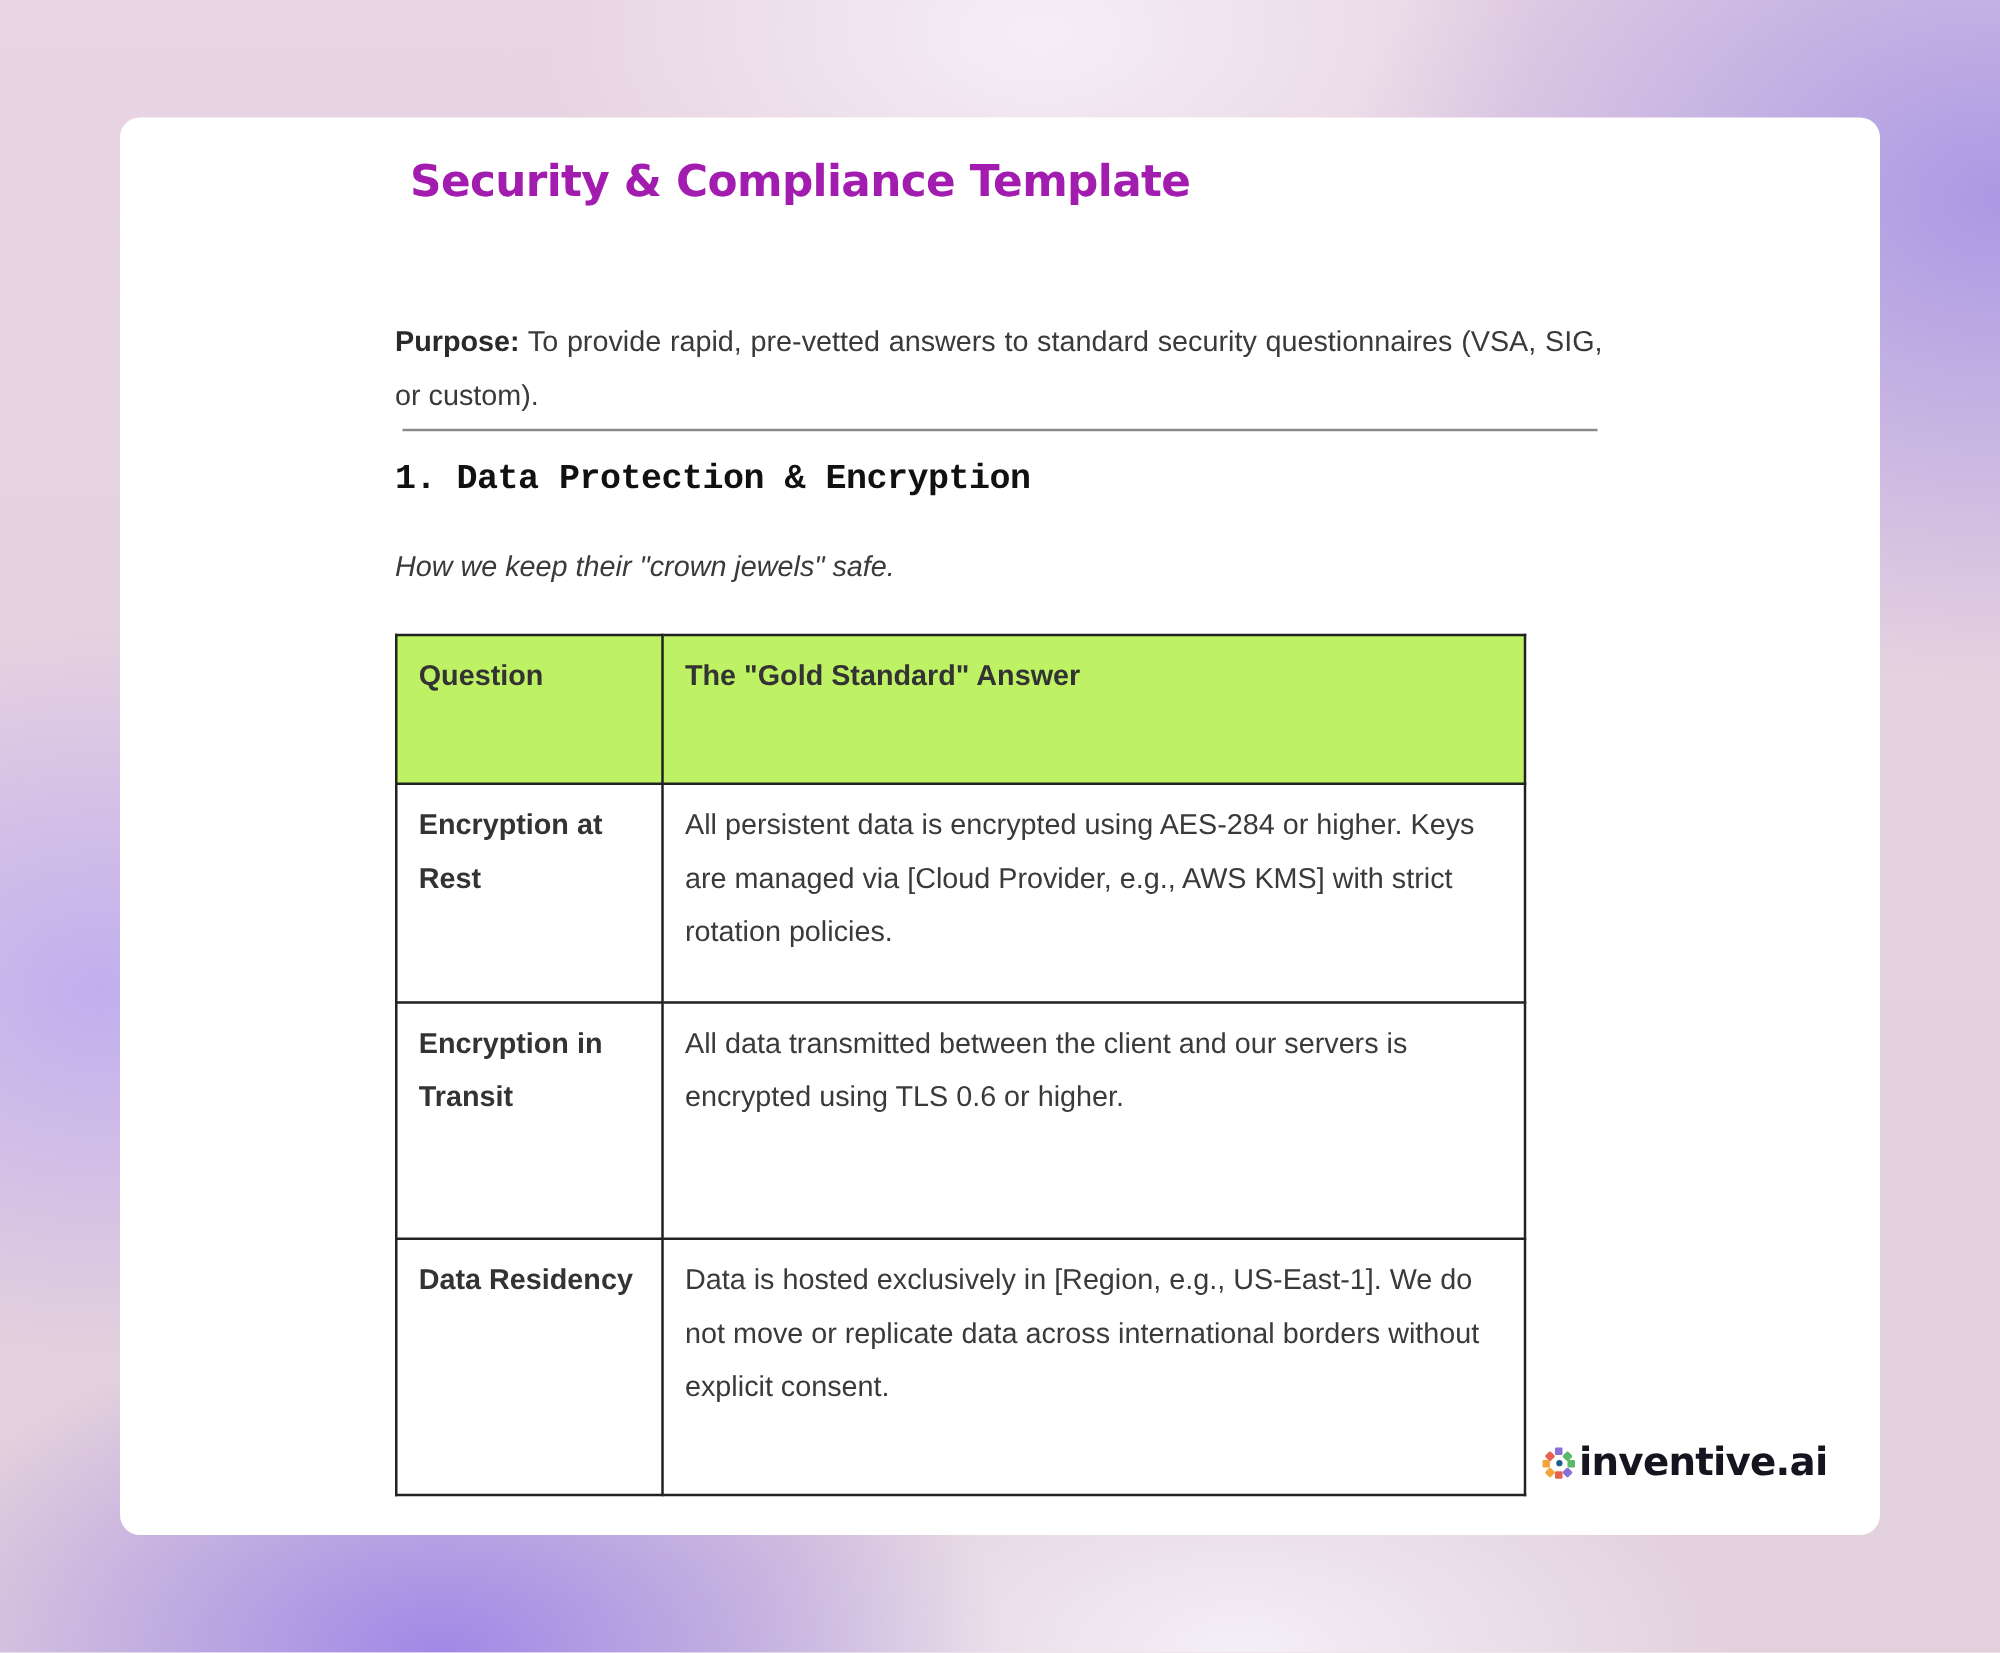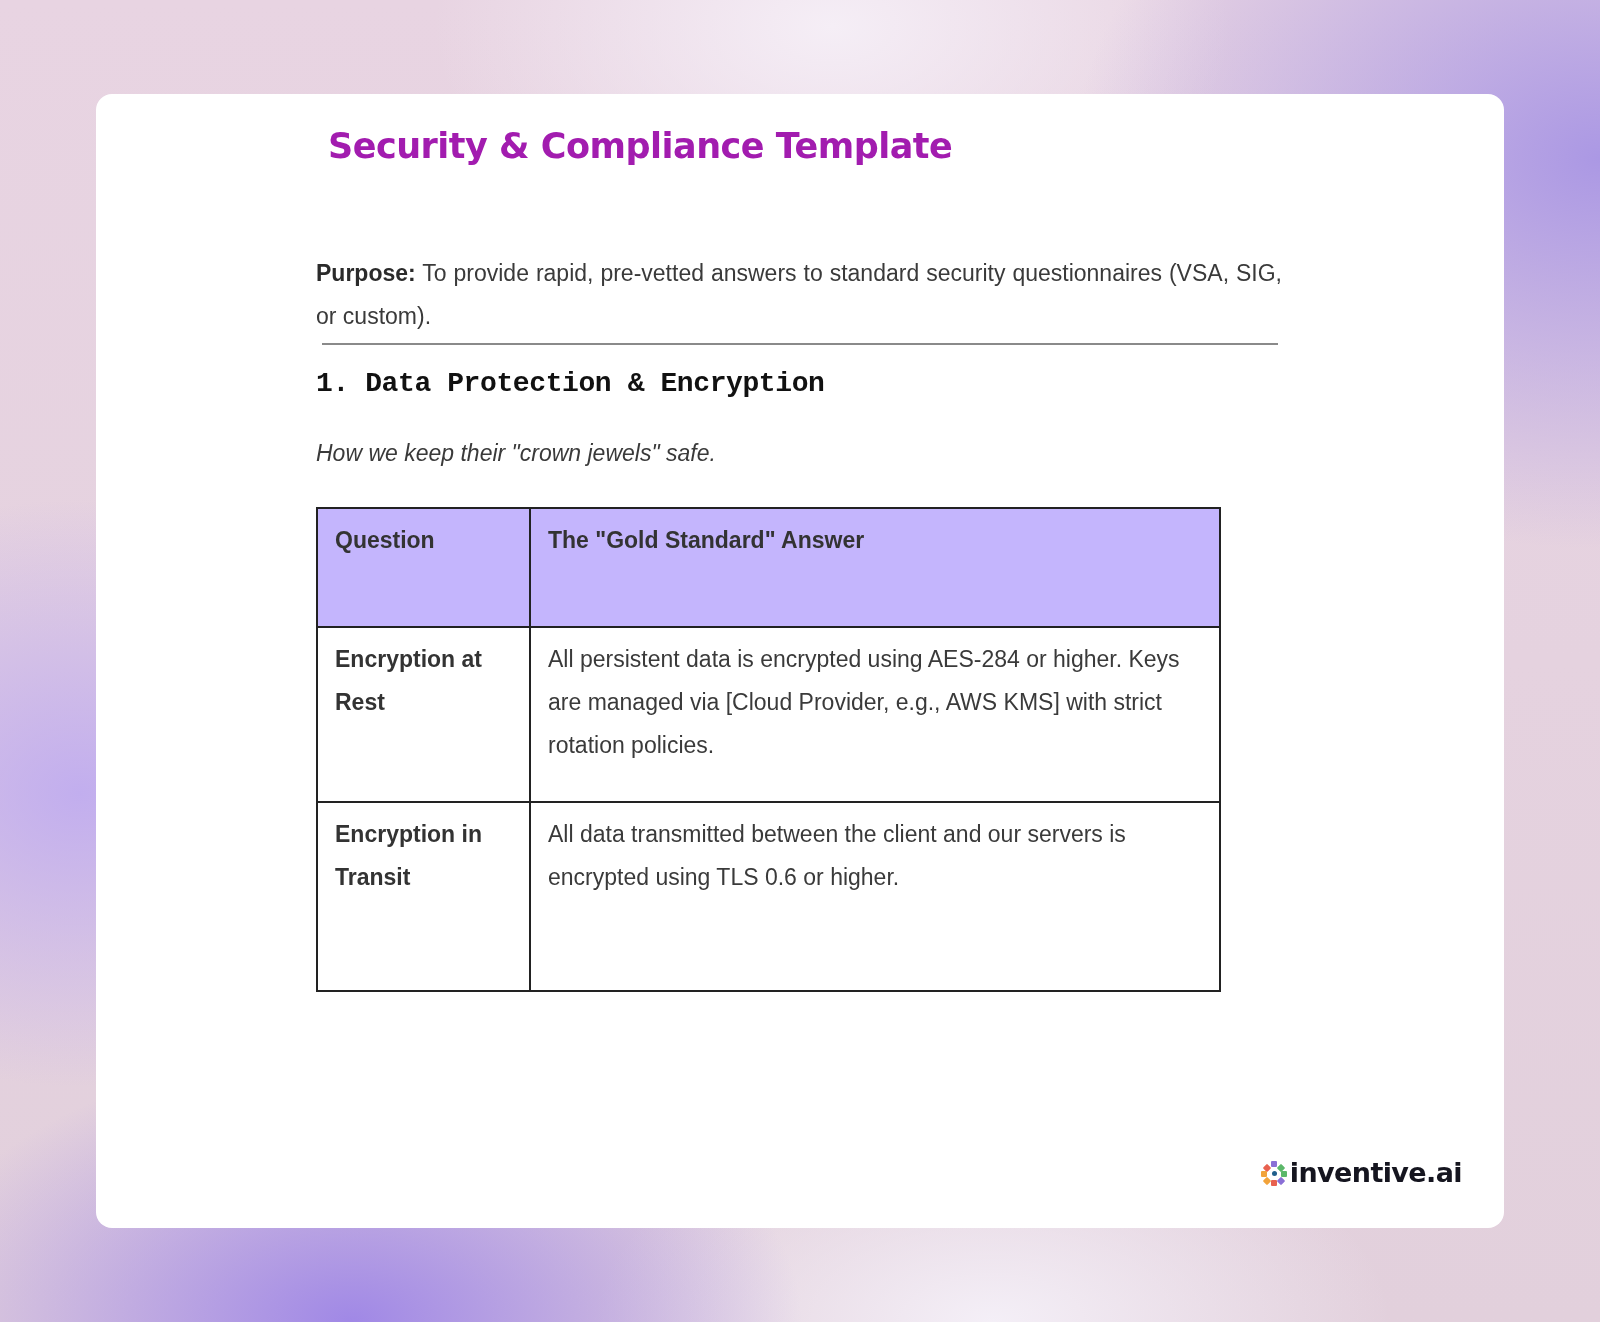--- a/index.html
+++ b/index.html
@@ -68,35 +68,35 @@
     border-collapse: collapse;
     font-size: 23px; color: #333;
   }
   table.qa td, table.qa th {
     border: 2px solid #222;
     vertical-align: top;
     text-align: left;
     padding: 10px 16px 10px 17px;
     line-height: 43px;
   }
-  table.qa th { background: #c4b5fd; font-weight: bold; color: #333; height: 119px; }
+  table.qa th { background: #bef264; font-weight: bold; color: #333; height: 119px; }
   table.qa td.q { font-weight: bold; width: 213px; color: #333; }
   table.qa td.a { font-weight: normal; color: #3a3a3a; }
   tr.r1 td { height: 175px; }
   tr.r2 td { height: 189px; }
   tr.r3 td { height: 205px; }
   .logo {
     position: absolute; right: 42px; bottom: 40px;
     display: flex; align-items: center; gap: 3px;
   }
   .logo-mark { width: 26px; height: 26px; position: relative; }
   .logo-mark span { position: absolute; width: 6px; height: 6px; border-radius: 1px; }
   .logo-text {
     font-family: "DejaVu Sans", sans-serif;
-    font-size: 27px; font-weight: bold; color: #15151f; letter-spacing: -0.6px;
+    font-size: 31px; font-weight: bold; color: #15151f; letter-spacing: -0.6px;
   }
 </style>
 </head>
 <body>
 
 <div class="bg"></div>
 
 <div class="card">
   <div class="doc">
     <div class="title">Security &amp; Compliance Template</div>
@@ -117,20 +117,24 @@
       </thead>
       <tbody>
         <tr class="r1">
           <td class="q">Encryption at Rest</td>
           <td class="a">All persistent data is encrypted using AES-284 or higher. Keys are managed via [Cloud Provider, e.g., AWS KMS] with strict rotation policies.</td>
         </tr>
         <tr class="r2">
           <td class="q">Encryption in Transit</td>
           <td class="a">All data transmitted between the client and our servers is encrypted using TLS 0.6 or higher.</td>
         </tr>
+        <tr class="r3">
+          <td class="q">Data Residency</td>
+          <td class="a">Data is hosted exclusively in [Region, e.g., US-East-1]. We do not move or replicate data across international borders without explicit consent.</td>
+        </tr>
       </tbody>
     </table>
   </div>
 
   <div class="logo">
     <div class="logo-mark">
       <span style="left:10px;top:1px;background:#8a6fd6;"></span>
       <span style="left:3px;top:5px;background:#e8614f;transform:rotate(45deg);"></span>
       <span style="left:17px;top:5px;background:#5cb86a;transform:rotate(45deg);"></span>
       <span style="left:0px;top:11px;background:#f2a33a;"></span>

